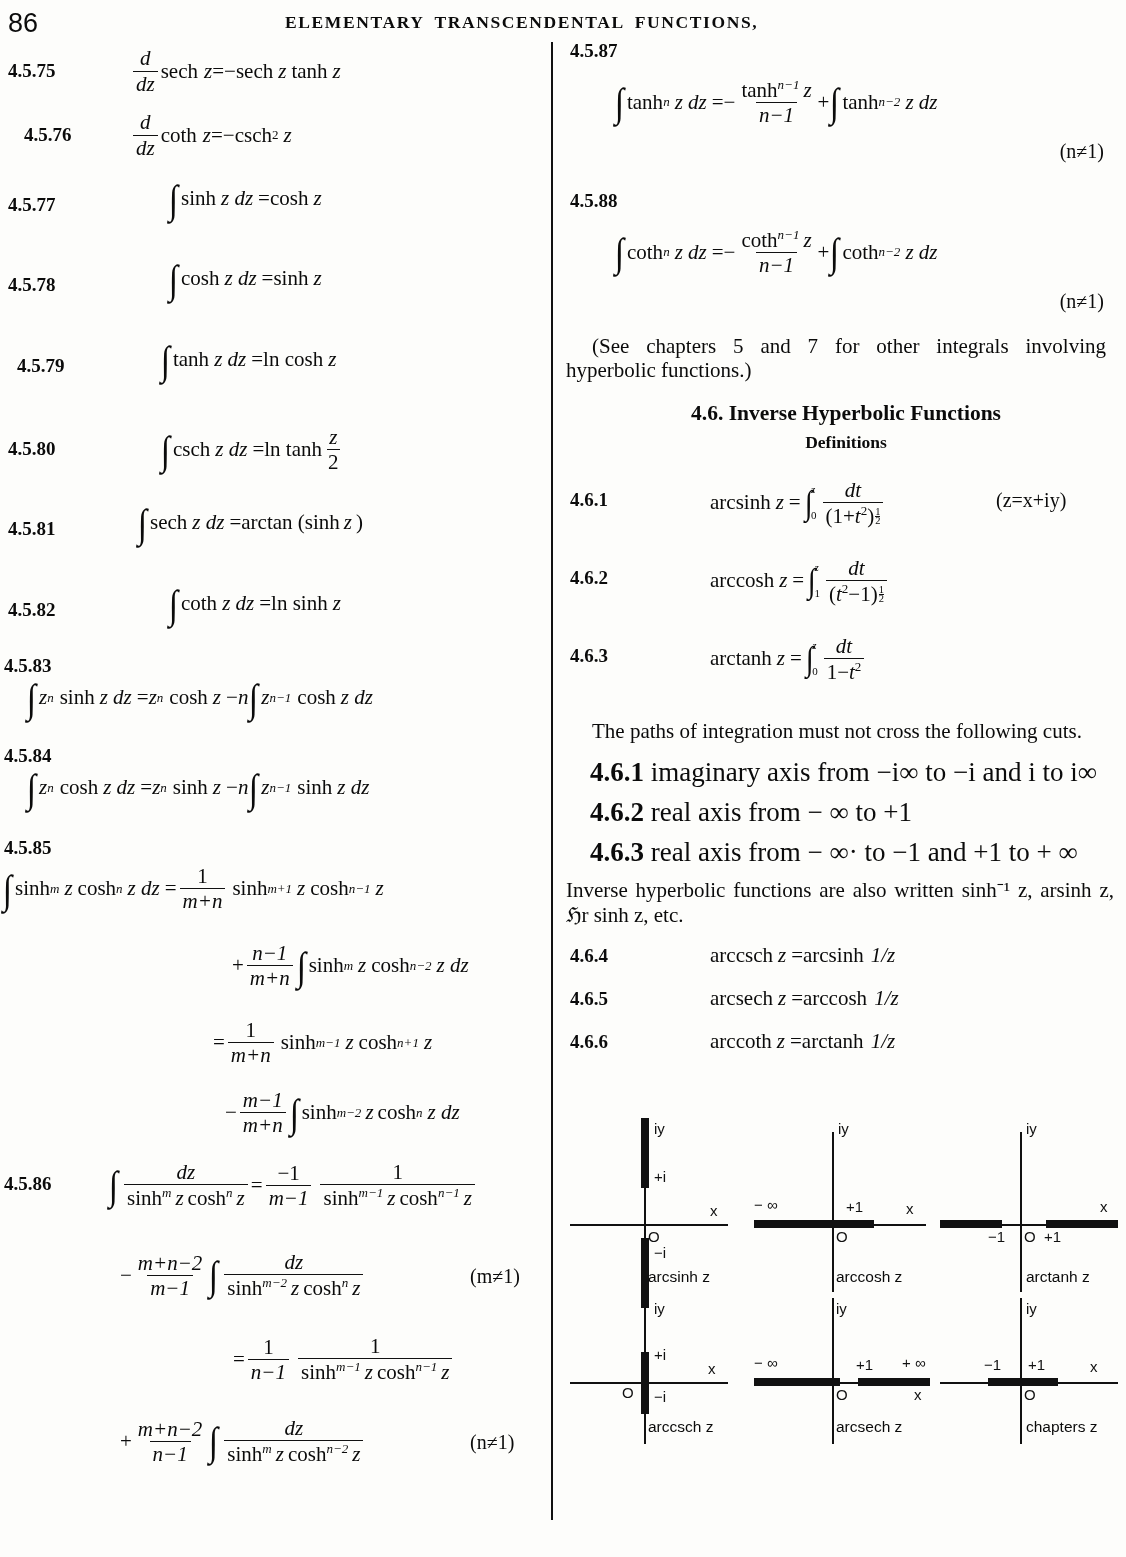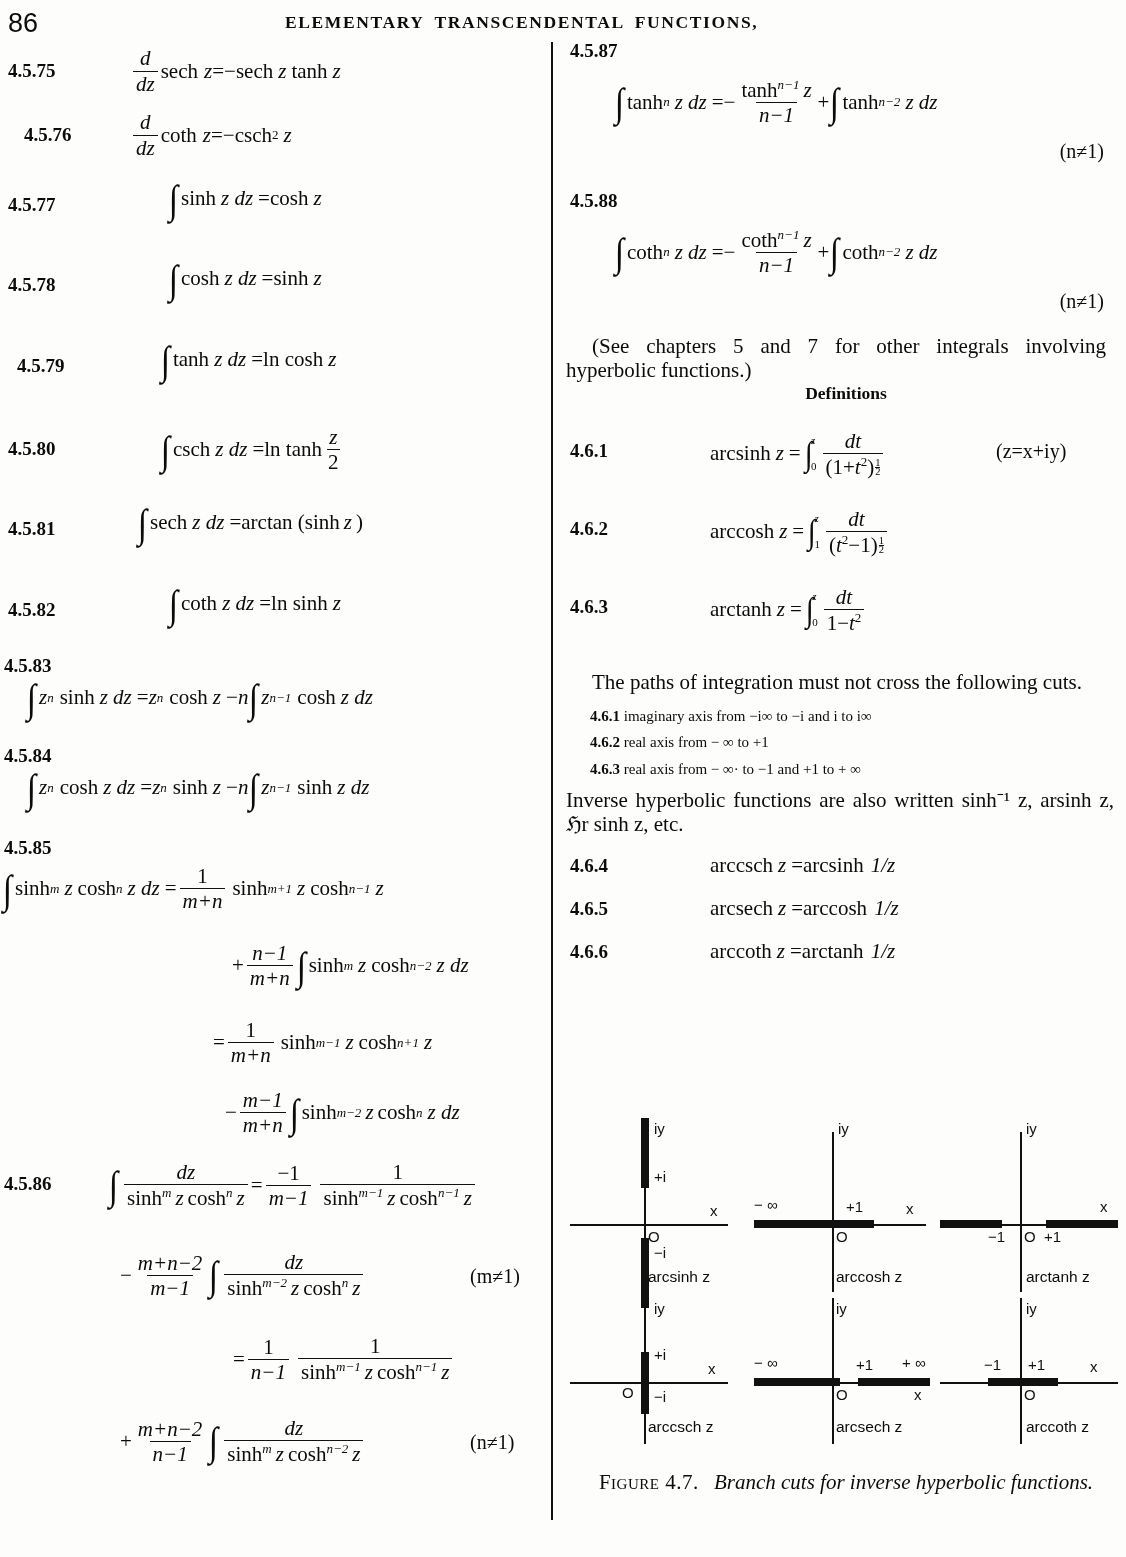--- a/index.html
+++ b/index.html
@@ -96,21 +96,21 @@
   .sechead {
     text-align:center; font-weight:bold; font-size:21.5px;
     font-family:"Liberation Serif", serif;
   }
   .subhead {
     text-align:center; font-weight:bold; font-size:17.5px;
     font-family:"Liberation Serif", serif;
   }
   .cutlist { margin:0; padding:0; }
   .cutitem {
-    font-size:15px; line-height:1.15;
+    font-size:27px; line-height:1.15;
     padding-left:48px; text-indent:-24px;
     margin-bottom:9px;
   }
   .cutitem b { font-weight:bold; }
 
   
   .figwrap { position:absolute; left:566px; top:1118px; width:560px; height:340px; }
   .dgrid { position:relative; width:560px; height:340px; }
   .diag { position:absolute; width:186px; height:168px; }
   .dlabel {
@@ -467,20 +467,21 @@
         <span class="intg">∫</span>
         <span>coth</span>
           <sup class="ex">n−2</sup>
           <span class="it" style="margin-left:5px;">z dz</span>
       </span>
       <span class="cond" style="position:absolute;right:22px;top:100px;">(n≠1)</span>
     </div>
 
     <p class="prose ind" style="width:540px;margin-top:-4px;">(See chapters 5 and 7 for other integrals involving hyperbolic functions.)</p>
 
+    <div class="sechead" style="margin:18px 0 6px 0;">4.6.  Inverse Hyperbolic Functions</div>
     <div class="subhead" style="margin:0 0 14px 0;">Definitions</div>
 
     <div class="eqrow" style="height:78px;">
       <span class="num" style="position:absolute;left:4px;top:22px;">4.6.1</span>
       <span class="mth" style="position:absolute;left:144px;top:12px;">
         <span>arcsinh</span>
           <span class="it" style="margin:0 5px;">z</span>
           <span>=</span>
         <span class="dint">
           <span class="intg small">∫</span>
@@ -661,24 +662,20 @@
 
       <div class="diag" style="left:374px; top:180px; height:150px;">
         <div class="axh" style="left:0px; top:84px; width:178px;"></div>
         <div class="axv" style="left:80px; top:0px; height:146px;"></div>
         <div class="cut-h" style="left:48px; top:80px; width:70px;"></div>
         <div class="dlabel" style="left:86px; top:2px;">iy</div>
         <div class="dlabel" style="left:44px; top:58px;">−1</div>
         <div class="dlabel" style="left:88px; top:58px;">+1</div>
         <div class="dlabel" style="left:150px; top:60px;">x</div>
         <div class="dlabel" style="left:84px; top:88px;">O</div>
-        <div class="fname" style="left:86px; top:120px;">arccoth z</div>
+        <div class="fname" style="left:86px; top:120px;">chapters z</div>
       </div>
 
     </div>
   </div>
 
-  <div class="caption">
-    <span class="fw">Figure 4.7.</span>
-    <span class="ci" style="margin-left:10px;">Branch cuts for inverse hyperbolic functions.</span>
-  </div>
 
 </div>
 
 </body></html>

